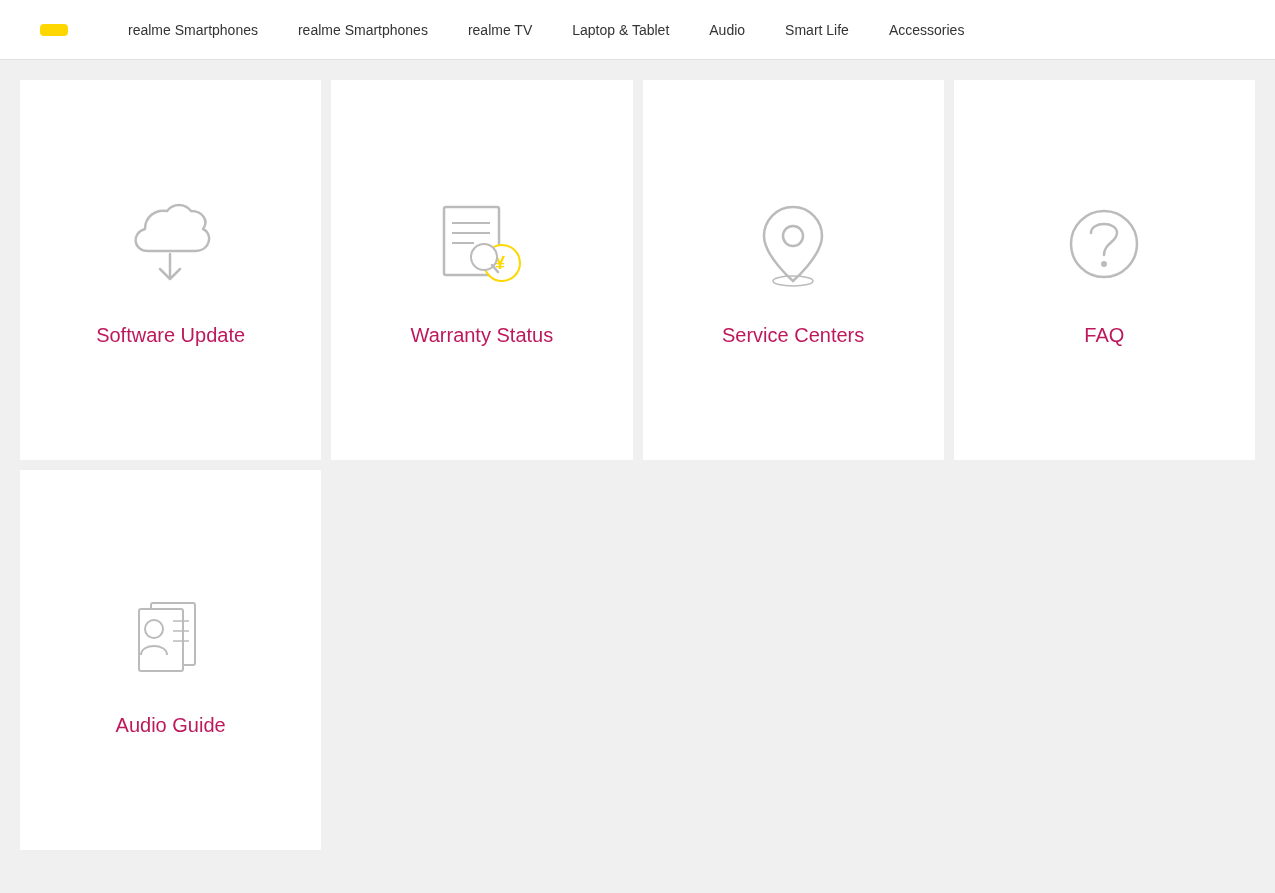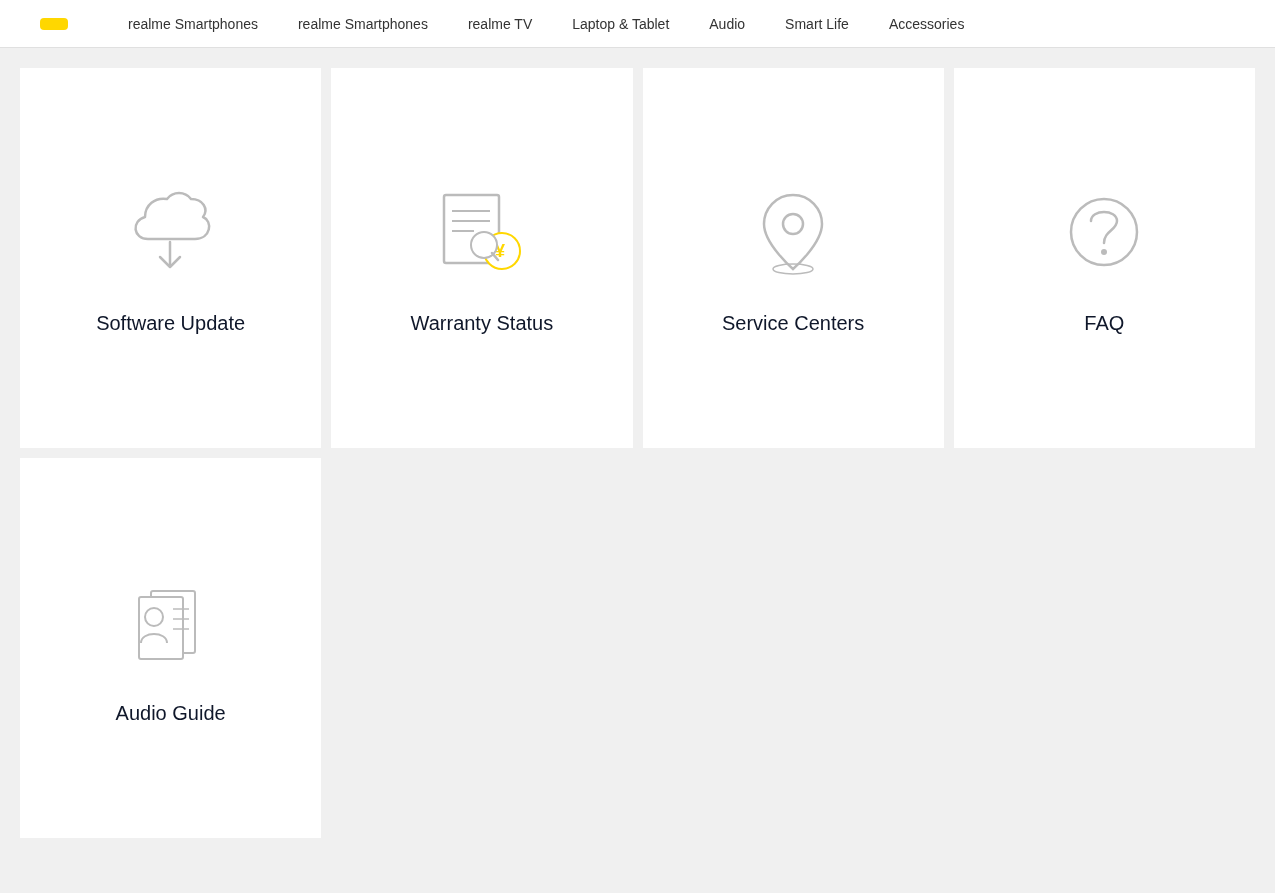--- a/index.html
+++ b/index.html
@@ -5,21 +5,21 @@
     * { box-sizing: border-box; margin: 0; padding: 0; }
     body { font-family: Arial, sans-serif; background: #f0f0f0; }
 
     
     .header {
       background: #fff;
       border-bottom: 1px solid #e0e0e0;
       display: flex;
       align-items: center;
       padding: 0 40px;
-      height: 48px;
+      height: 60px;
     }
     .logo {
       background: #FFD700;
       color: #fff;
       font-weight: bold;
       font-size: 18px;
       padding: 6px 14px;
       border-radius: 4px;
       margin-right: 60px;
       letter-spacing: 1px;
@@ -62,21 +62,21 @@
       width: 100px;
       height: 100px;
       display: flex;
       align-items: center;
       justify-content: center;
       margin-bottom: 30px;
     }
 
     .card-label {
       font-size: 20px;
-      color: #0f172a;
+      color: #be185d;
       text-align: left;
       font-weight: 400;
     }
   </style>
 </head>
 <body>
 
 <header class="header">
   <div class="logo"></div>
   <nav>

